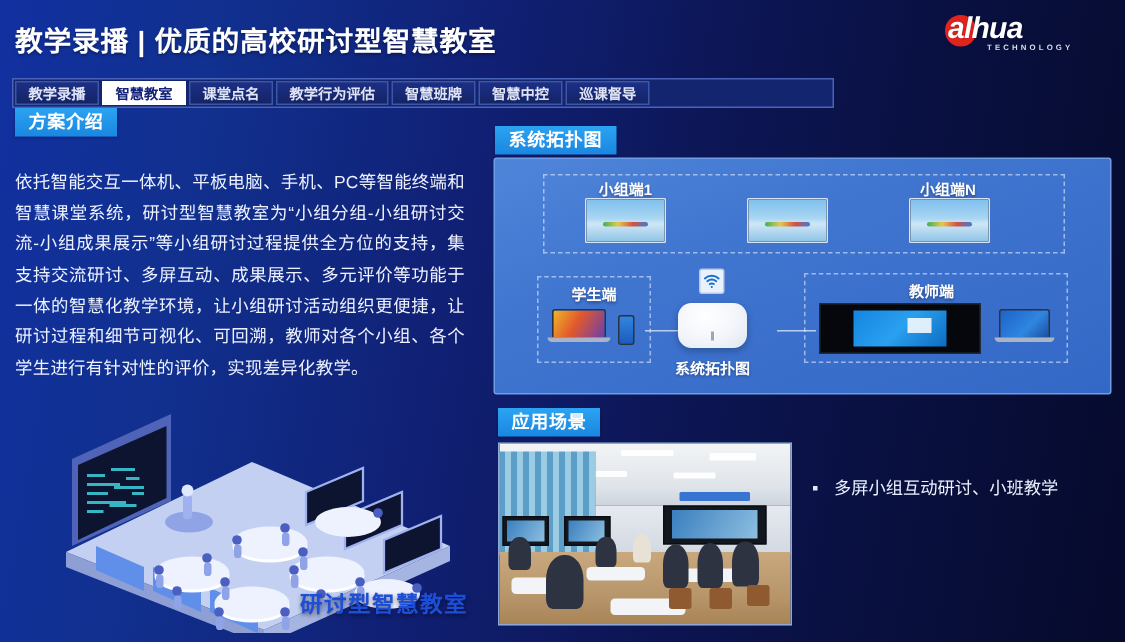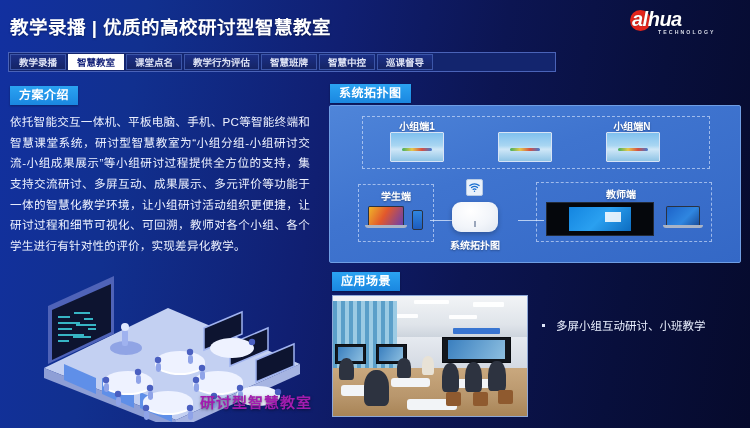--- a/index.html
+++ b/index.html
@@ -77,21 +77,21 @@
   .badge {
     position: absolute;
     height: 19px; line-height: 19px;
     padding: 0 9px;
     background: linear-gradient(180deg,#2ba3f2 0%, #1a87e0 100%);
     color: #ffffff; font-size: 12px; font-weight: bold;
     letter-spacing: .5px;
     white-space: nowrap;
     box-shadow: 0 1px 2px rgba(0,0,0,.3);
   }
-  #badge-plan { left: 10px; top: 86px; }
+  #badge-plan { left: 10px; top: 72px; }
   #badge-topo { left: 330px; top: 84px; }
   #badge-scene { left: 332px; top: 272px; }
 
   
   .intro-text {
     position: absolute; left: 10px; top: 112px;
     width: 300px;
     font-size: 11.6px; line-height: 1.78;
     color: #eef2ff;
     text-align: justify;
@@ -99,21 +99,21 @@
   }
 
   
   .room3d {
     position: absolute; left: 18px; top: 272px;
     width: 300px; height: 150px;
   }
   .room-caption {
     position: absolute; right: 6px; bottom: 10px;
     font-size: 15px; font-weight: bold;
-    color: #a21caf;
+    color: #1d4ed8;
     text-shadow: 0 1px 3px rgba(0,0,0,.5);
     letter-spacing: 1px;
   }
 
   
   .topo-panel {
     position: absolute; left: 329px; top: 105px;
     width: 412px; height: 158px;
     background: linear-gradient(160deg, #4f85d9 0%, #3f74cf 40%, #3468c6 100%);
     border: 1px solid #6f9ee4;

